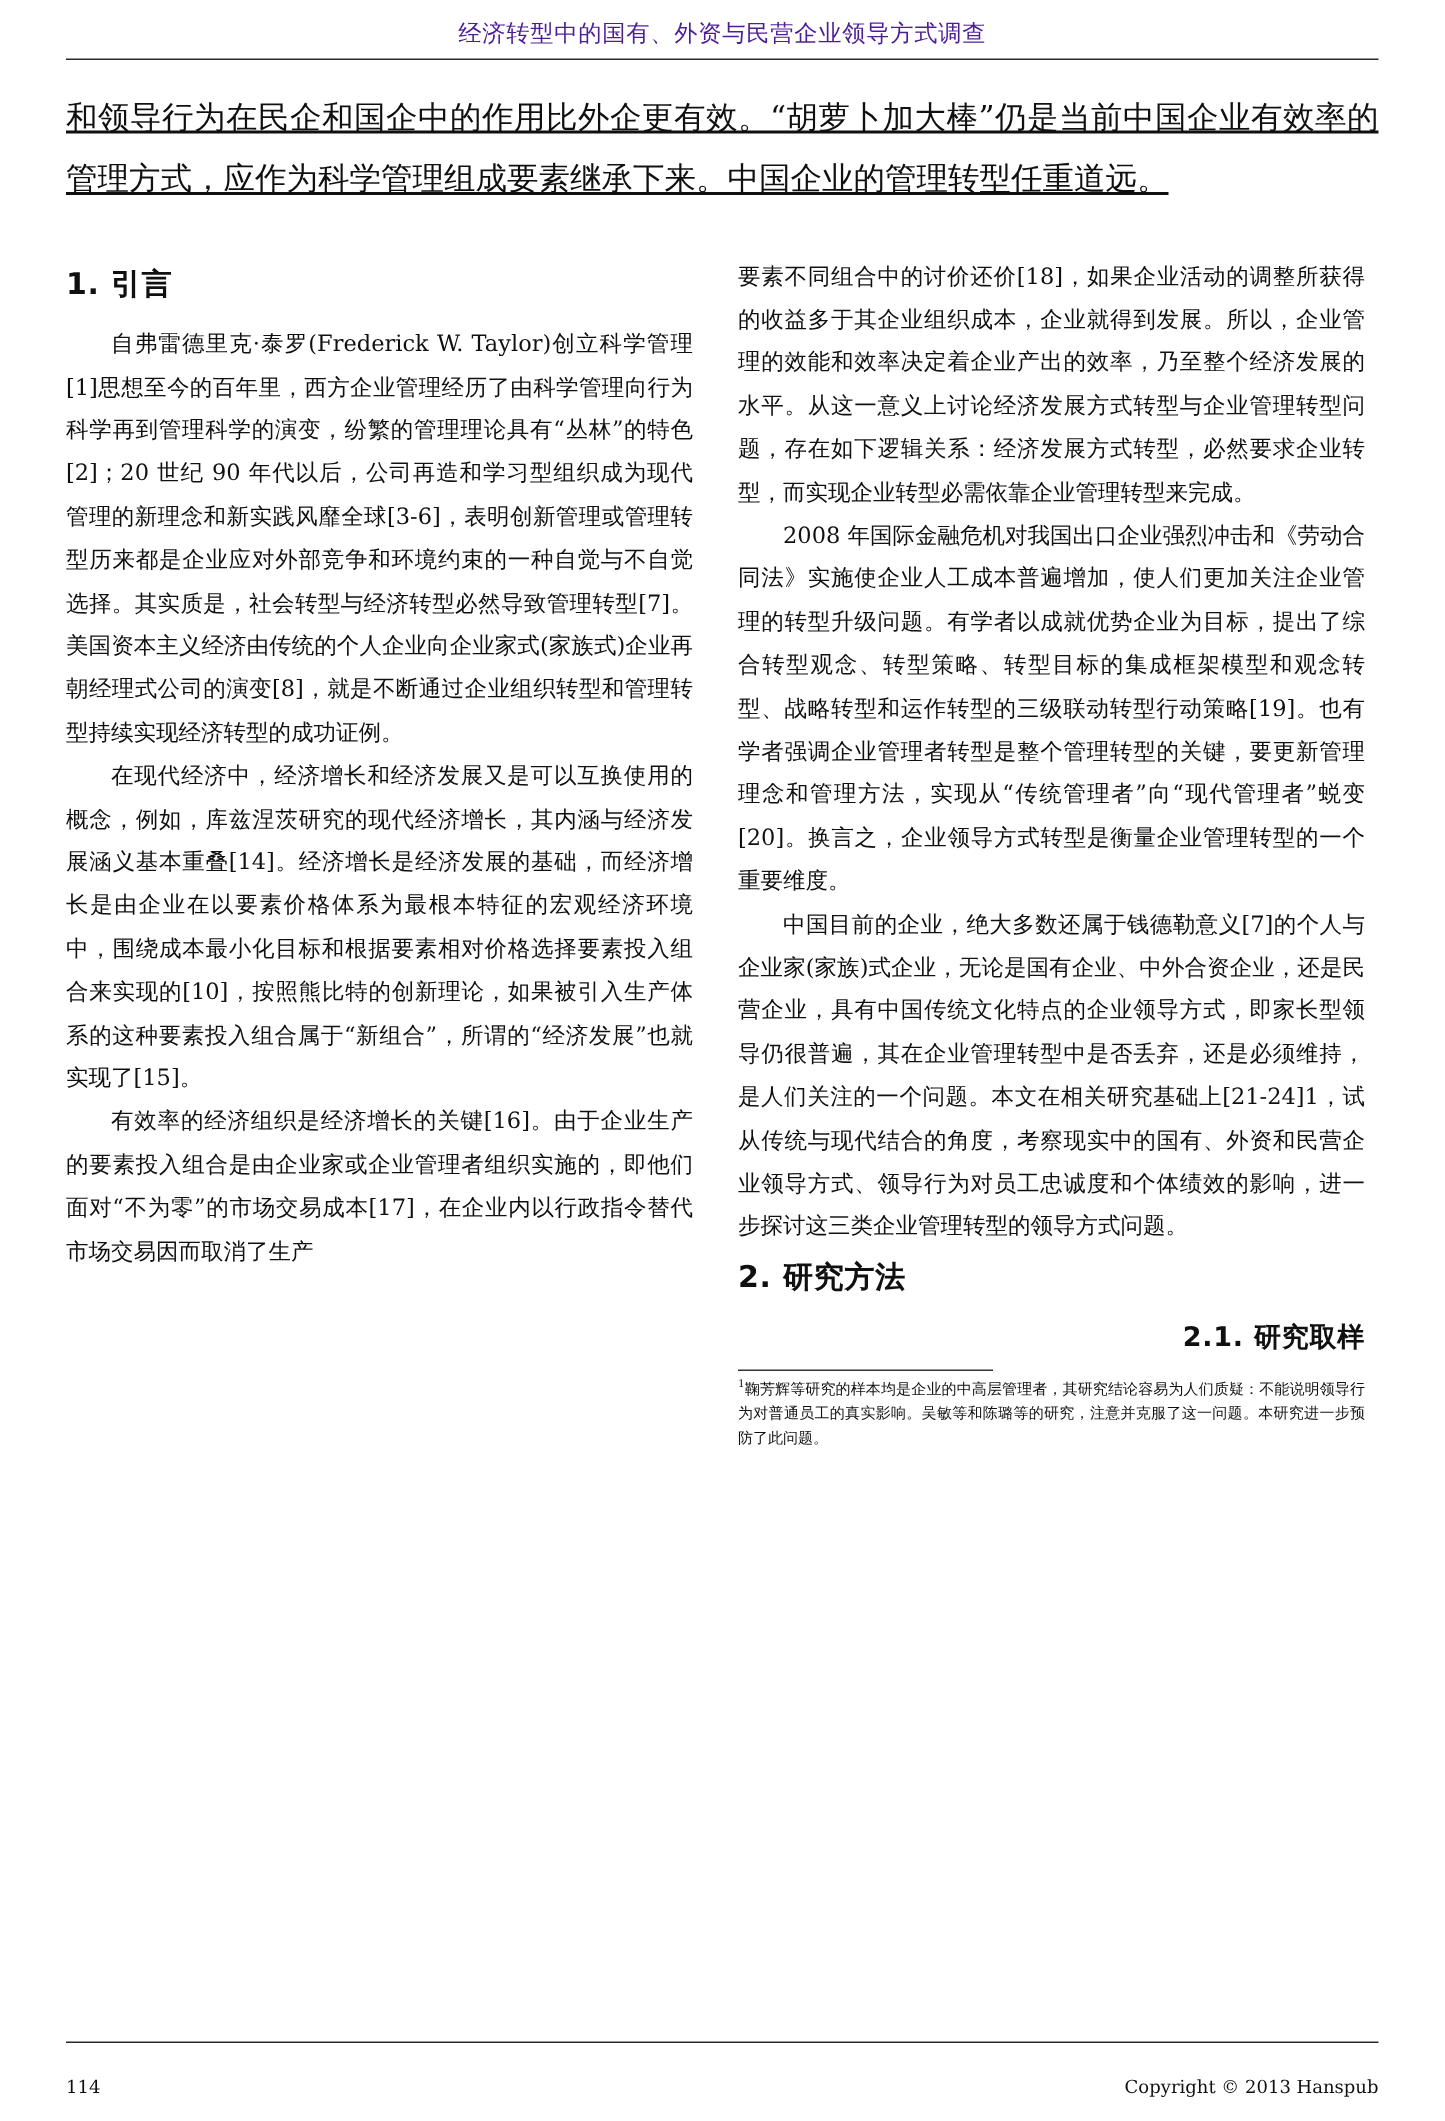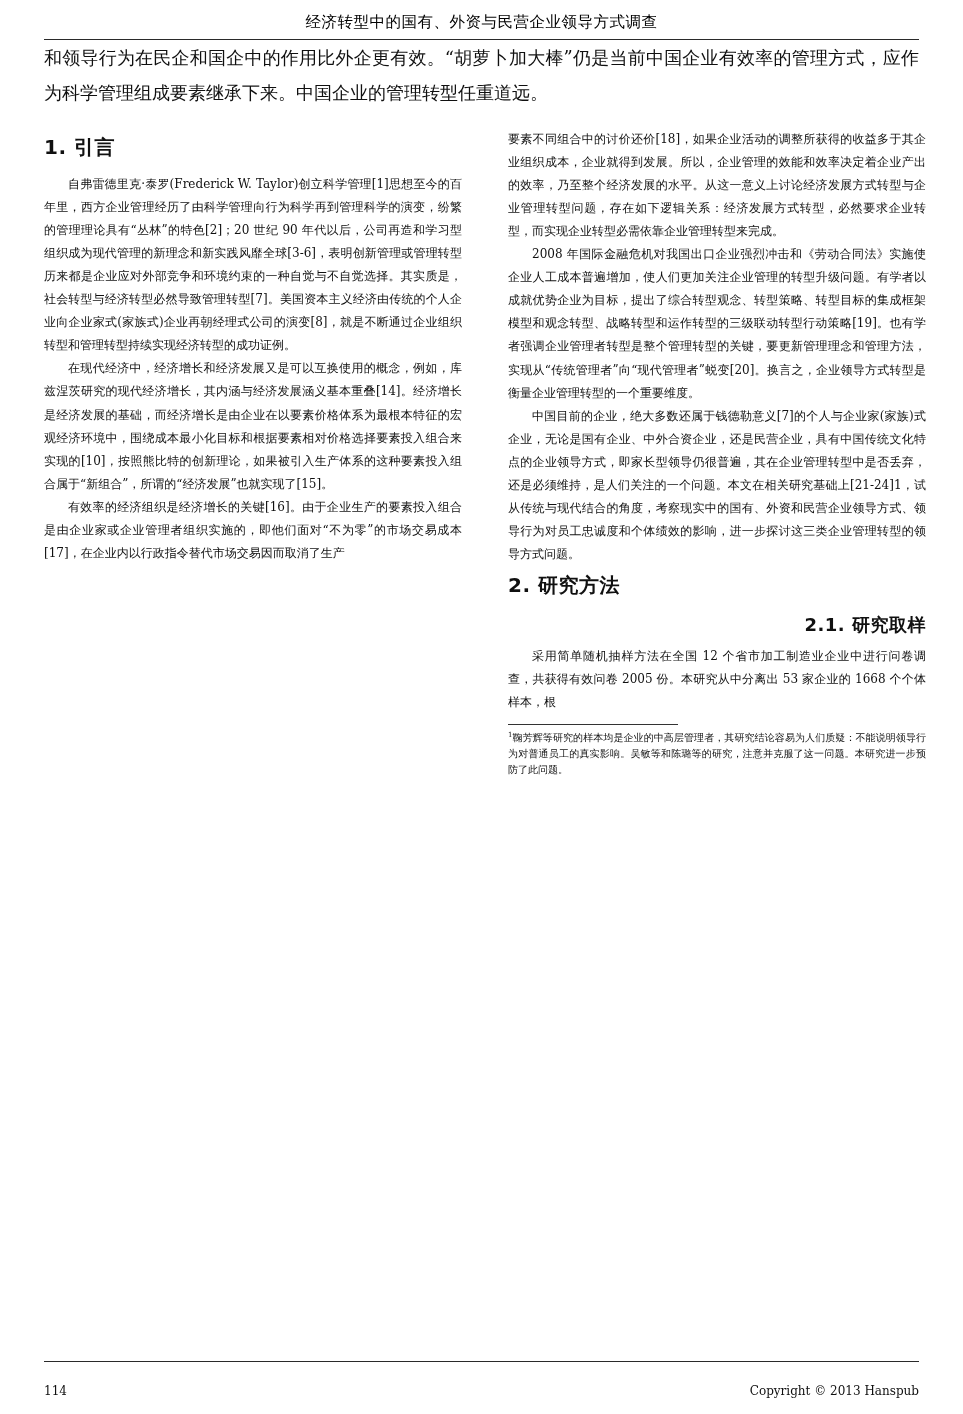--- a/index.html
+++ b/index.html
@@ -22,52 +22,54 @@
     box-sizing: border-box;
     padding: 0 44px;
   }
   
   .running-head {
     text-align: center;
     font-size: 15.5px;
     letter-spacing: 0.5px;
     padding-top: 12px;
     padding-bottom: 6px;
-    color: #000000;
+    color: #4c1d95;
     font-family: Liberation Serif, serif;
   }
   .head-rule {
     border: none;
     border-top: 1px solid #2a2a2a;
     margin: 0 0 0 0;
   }
   
   .lead {
-    font-size: 18px;
+    margin-top: 18px;
+    font-size: 21px;
     line-height: 1.95;
     text-align: justify;
     text-justify: inter-ideograph;
+    text-decoration: underline;
   }
   .lead p {
     margin: 0;
     text-indent: 0;
   }
   .keywords {
     margin-top: 22px;
     font-size: 17.5px;
     line-height: 1.9;
   }
   .keywords b {
     font-weight: bold;
   }
   
   .columns {
-    margin-top: 18px;
+    margin-top: 30px;
     display: flex;
-    gap: 46px;
+    gap: 30px;
     align-items: flex-start;
   }
   .col {
     width: 418px;
     flex: 0 0 418px;
   }
   h2.section {
     font-family: "DejaVu Sans", "Liberation Sans", sans-serif;
     font-size: 20px;
     font-weight: bold;
@@ -77,21 +79,21 @@
   h3.subsection {
     font-family: "DejaVu Sans", "Liberation Sans", sans-serif;
     font-size: 18px;
     font-weight: bold;
     margin: 14px 0 8px 0;
     letter-spacing: 0.5px;
     text-align: right;
   }
   p.body {
     margin: 0;
-    font-size: 12px;
+    font-size: 15px;
     line-height: 1.92;
     text-align: justify;
     text-justify: inter-ideograph;
     text-indent: 2em;
   }
   p.body.noindent {
     text-indent: 0;
   }
   
   .footnote-wrap {
@@ -172,21 +174,20 @@
       <p class="body">中国目前的企业，绝大多数还属于钱德勒意义[7]的个人与企业家(家族)式企业，无论是国有企业、中外合资企业，还是民营企业，具有中国传统文化特点的企业领导方式，即家长型领导仍很普遍，其在企业管理转型中是否丢弃，还是必须维持，是人们关注的一个问题。本文在相关研究基础上[21-24]1，试从传统与现代结合的角度，考察现实中的国有、外资和民营企业领导方式、领导行为对员工忠诚度和个体绩效的影响，进一步探讨这三类企业管理转型的领导方式问题。</p>
 
       <h2 class="section">
         <span>2.</span>
         <span>研究方法</span>
       </h2>
       <h3 class="subsection">
         <span>2.1.</span>
         <span>研究取样</span>
       </h3>
-      <p class="body">采用简单随机抽样方法在全国 12 个省市加工制造业企业中进行问卷调查，共获得有效问卷 2005 份。本研究从中分离出 53 家企业的 1668 个个体样本，根</p>
 
       <div class="footnote-wrap">
         <hr class="footnote-rule">
         <p class="footnote"><span class="fn-mark">1</span><span>鞠芳辉等研究的样本均是企业的中高层管理者，其研究结论容易为人们质疑：不能说明领导行为对普通员工的真实影响。吴敏等和陈璐等的研究，注意并克服了这一问题。本研究进一步预防了此问题。</span></p>
       </div>
     </div>
 
   </div>
 
   <hr class="footer-rule">

